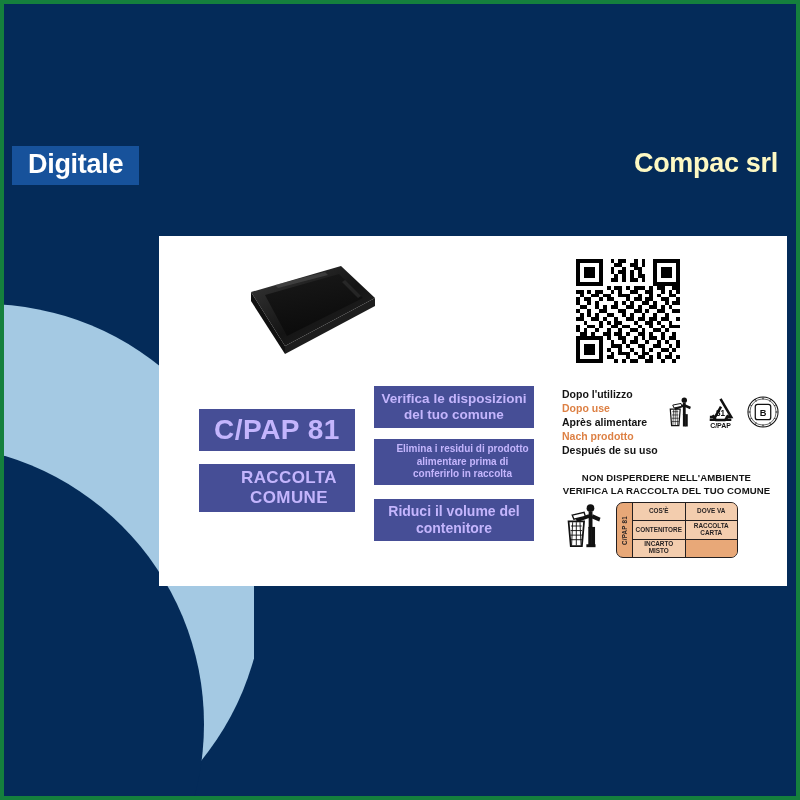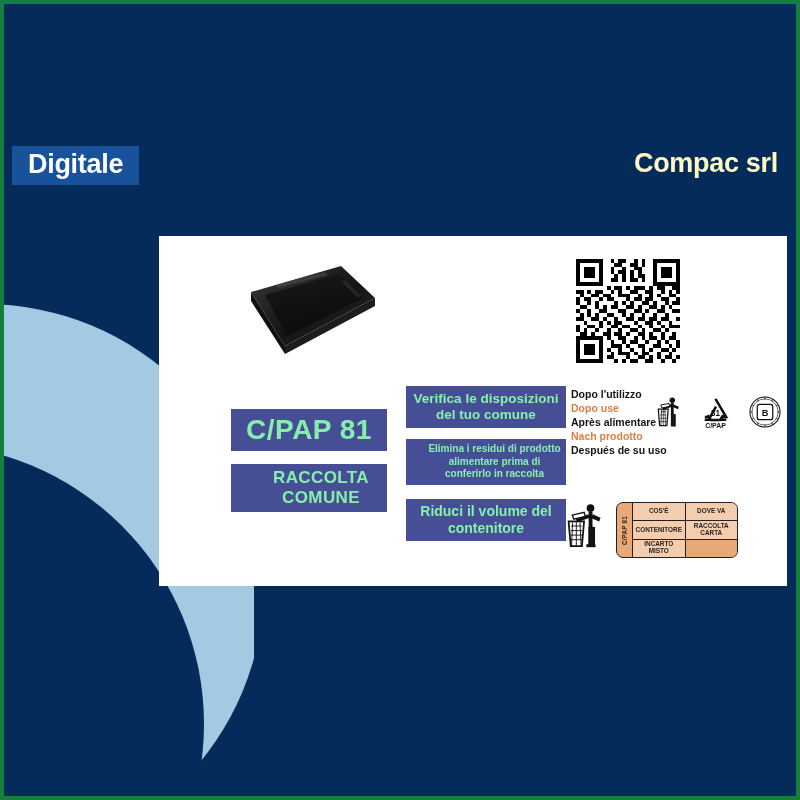--- a/index.html
+++ b/index.html
@@ -99,28 +99,27 @@
     position: absolute;
     left: 413px;
     top: 19px;
     width: 112px;
     height: 112px;
   }
 
   
   .blue-box {
     background: #464e96;
-    color: #86efac;
+    color: #c4b5fd;
     font-weight: bold;
     text-align: center;
     display: flex;
     align-items: center;
     justify-content: center;
     box-sizing: border-box;
-    margin-left: 32px;
   }
   .code-box {
     position: absolute;
     left: 40px;
     top: 173px;
     width: 156px;
     height: 42px;
     font-size: 28px;
     letter-spacing: 0.5px;
   }
@@ -150,31 +149,30 @@
 
   
   .langs {
     position: absolute;
     left: 403px;
     top: 152px;
     font-size: 10.5px;
     font-weight: bold;
     line-height: 1.33;
     color: #141414;
-    margin-left: 9px;
   }
   .langs .alt { color: #dd8044; }
 
   .marks {
     position: absolute;
-    left: 496px;
+    left: 508px;
     top: 158px;
     display: flex;
     align-items: center;
-    gap: 16px;
+    gap: 9px;
   }
 
   .warn {
     position: absolute;
     left: 400px;
     top: 236px;
     width: 215px;
     text-align: center;
     color: #141414;
     font-size: 9.6px;
@@ -553,20 +551,24 @@
             <line x1="5" y1="12.5" x2="7.6" y2="14"></line>
               <line x1="12" y1="5.6" x2="13.4" y2="8.2"></line>
           </g>
           <rect x="12" y="12" width="20" height="20" rx="3" fill="none" stroke="#111111" stroke-width="1.6"></rect>
           <text x="22" y="27" font-family="'Liberation Sans', sans-serif" font-size="12" font-weight="bold" fill="#111111" text-anchor="middle">B</text>
         </svg>
       </span>
 
     </div>
 
+    <div class="warn">
+      <div>NON DISPERDERE NELL'AMBIENTE</div>
+      <div>VERIFICA LA RACCOLTA DEL TUO COMUNE</div>
+    </div>
 
     <div class="bottom-figs">
 
       <span>
         <svg viewBox="0 0 46 52" width="42" height="48" aria-hidden="true">
           <g fill="#111111">
             <circle cx="29" cy="6.5" r="4.2"></circle>
             <rect x="27" y="10.5" width="4.2" height="18"></rect>
             <rect x="26.6" y="27" width="4" height="21"></rect>
             <rect x="30" y="27" width="4" height="21"></rect>

